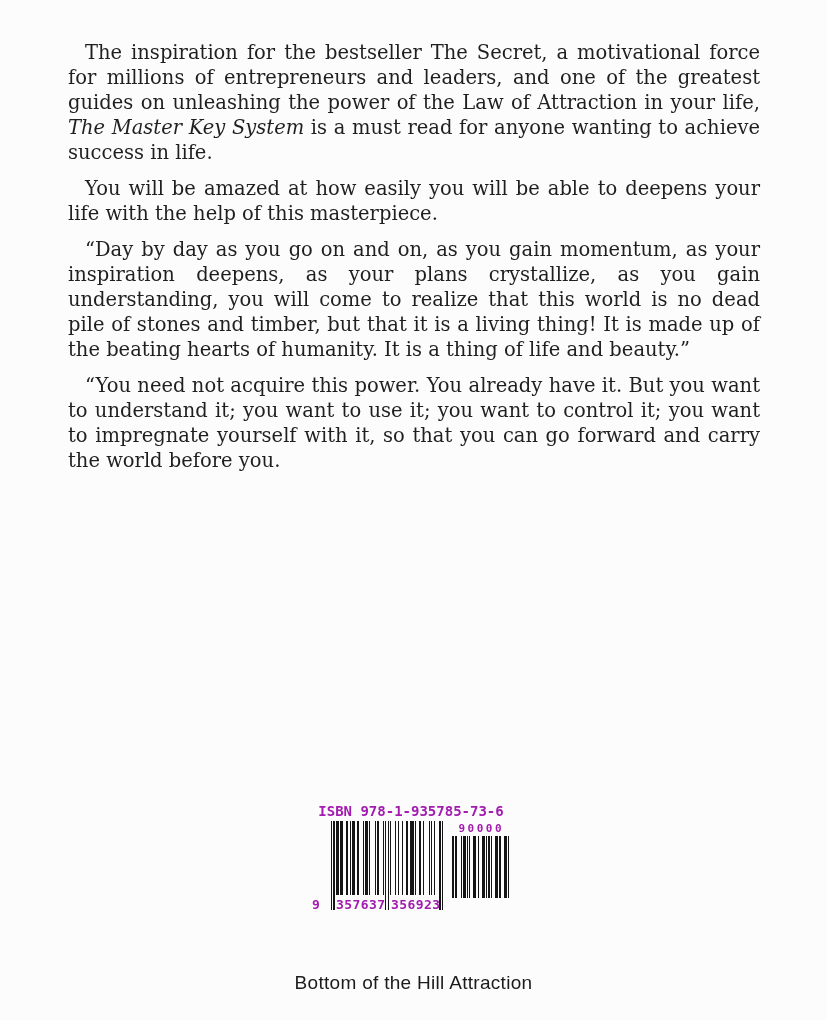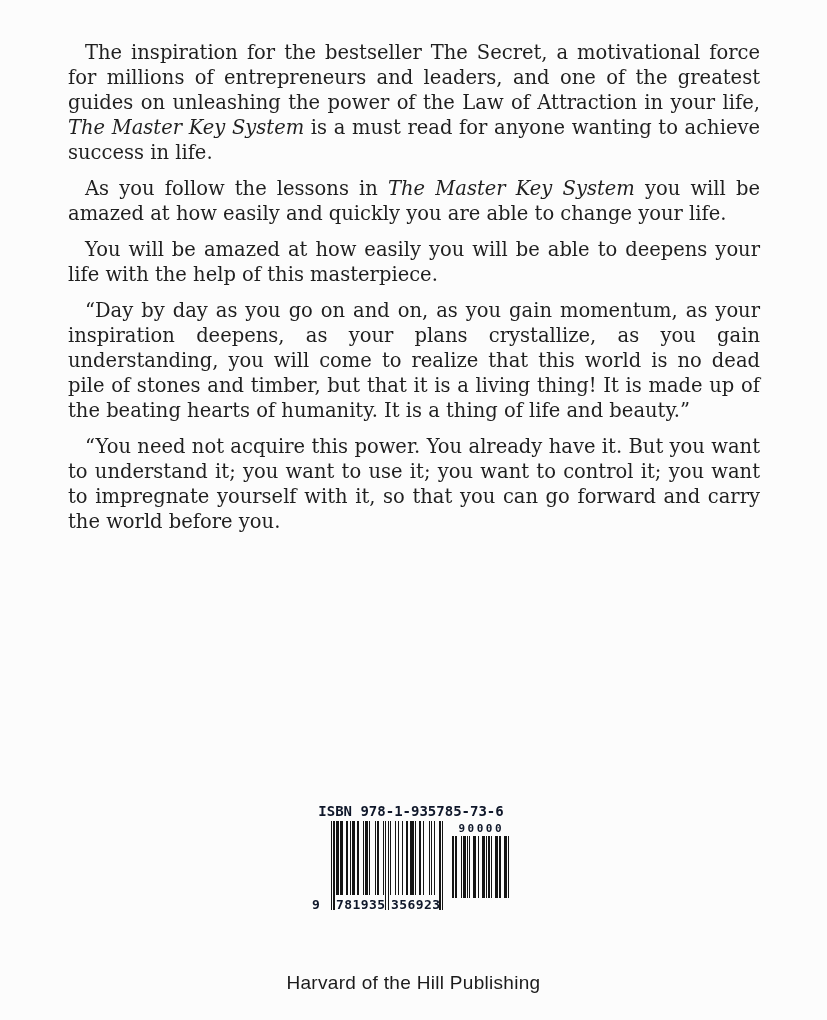--- a/index.html
+++ b/index.html
@@ -24,21 +24,21 @@
   .cover-text p {
     margin: 0 0 11px 0;
     text-indent: 17px;
   }
   .cover-text .italic { font-style: italic; margin-top: 8px; }
 
   .barcode-block {
     position: absolute;
     left: 312px; top: 803px;
     width: 198px; height: 114px;
-    color: #0f172a;
+    color: #a21caf;
   }
   .isbn-label {
     position: absolute; left: 0; top: 0; width: 100%;
     text-align: center;
     font-family: "DejaVu Sans Mono", monospace;
     font-size: 14px;
     font-weight: bold;
     letter-spacing: 0px;
     white-space: nowrap;
   }
@@ -75,21 +75,20 @@
     color: #1b1b1b;
   }
 </style>
 </head>
 <body>
 
 <div class="page">
 
   <div class="cover-text">
     <p><span>The inspiration for the bestseller The Secret, a motivational force for millions of entrepreneurs and leaders, and one of the greatest guides on unleashing the power of the Law of Attraction in your life, </span><span class="italic">The Master Key System</span><span> is a must read for anyone wanting to achieve success in life.</span></p>
-    <p><span>As you follow the lessons in </span><span class="italic">The Master Key System</span><span> you will be amazed at how easily and quickly you are able to change your life.</span></p>
     <p><span>You will be amazed at how easily you will be able to deepens your life with the help of this masterpiece.</span></p>
     <p><span>“Day by day as you go on and on, as you gain momentum, as your inspiration deepens, as your plans crystallize, as you gain understanding, you will come to realize that this world is no dead pile of stones and timber, but that it is a living thing! It is made up of the beating hearts of humanity. It is a thing of life and beauty.”</span></p>
     <p><span>“You need not acquire this power. You already have it. But you want to understand it; you want to use it; you want to control it; you want to impregnate yourself with it, so that you can go forward and carry the world before you.</span></p>
   </div>
 
   <div class="barcode-block">
     <div class="isbn-label">ISBN 978-1-935785-73-6</div>
     <svg class="main-bars" id="main-bars" xmlns="http://www.w3.org/2000/svg" shape-rendering="crispEdges" width="112" height="89">
         <rect x="0.00" y="0" width="1.26" height="89" fill="#151515"></rect>
         <rect x="2.36" y="0" width="1.26" height="89" fill="#151515"></rect>
@@ -125,21 +124,21 @@
         <rect x="83.71" y="0" width="1.26" height="74" fill="#151515"></rect>
         <rect x="88.42" y="0" width="1.26" height="74" fill="#151515"></rect>
         <rect x="91.96" y="0" width="1.26" height="74" fill="#151515"></rect>
         <rect x="97.85" y="0" width="1.26" height="74" fill="#151515"></rect>
         <rect x="100.21" y="0" width="1.26" height="74" fill="#151515"></rect>
         <rect x="102.57" y="0" width="1.26" height="74" fill="#151515"></rect>
         <rect x="108.46" y="0" width="1.26" height="89" fill="#151515"></rect>
         <rect x="110.82" y="0" width="1.26" height="89" fill="#151515"></rect>
       </svg>
     <span class="ean-digit d-first">9</span>
-    <span class="ean-digit d-left">781935</span>
+    <span class="ean-digit d-left">357637</span>
     <span class="ean-digit d-right">356923</span>
     <div class="supp-wrap">
       <div class="supp-num">90000</div>
       <svg class="supp-bars" id="supp-bars" xmlns="http://www.w3.org/2000/svg" shape-rendering="crispEdges" width="58" height="62">
           <rect x="1.21" y="0" width="1.29" height="62" fill="#151515"></rect>
           <rect x="3.63" y="0" width="1.29" height="62" fill="#151515"></rect>
           <rect x="4.83" y="0" width="1.29" height="62" fill="#151515"></rect>
           <rect x="9.67" y="0" width="1.29" height="62" fill="#151515"></rect>
           <rect x="12.08" y="0" width="1.29" height="62" fill="#151515"></rect>
           <rect x="13.29" y="0" width="1.29" height="62" fill="#151515"></rect>
@@ -158,15 +157,15 @@
           <rect x="44.71" y="0" width="1.29" height="62" fill="#151515"></rect>
           <rect x="45.92" y="0" width="1.29" height="62" fill="#151515"></rect>
           <rect x="48.33" y="0" width="1.29" height="62" fill="#151515"></rect>
           <rect x="53.17" y="0" width="1.29" height="62" fill="#151515"></rect>
           <rect x="54.38" y="0" width="1.29" height="62" fill="#151515"></rect>
           <rect x="56.79" y="0" width="1.29" height="62" fill="#151515"></rect>
         </svg>
     </div>
   </div>
 
-  <div class="publisher-line">Harvard of the Hill Publishing</div>
+  <div class="publisher-line">Bottom of the Hill Attraction</div>
 
 </div>
 
 </body></html>

